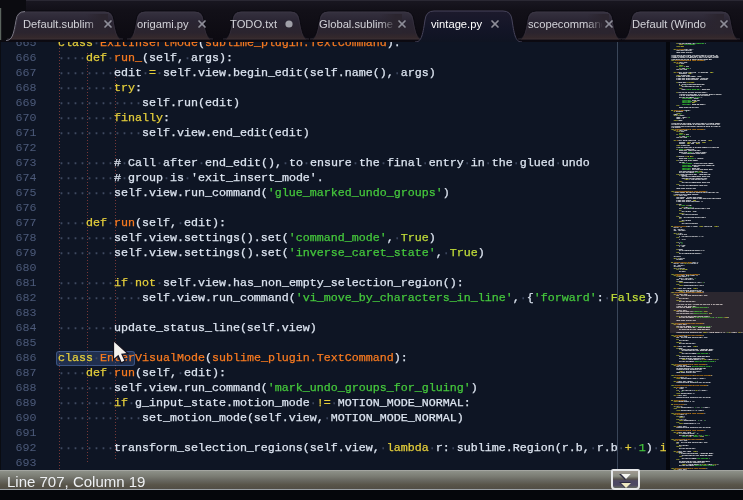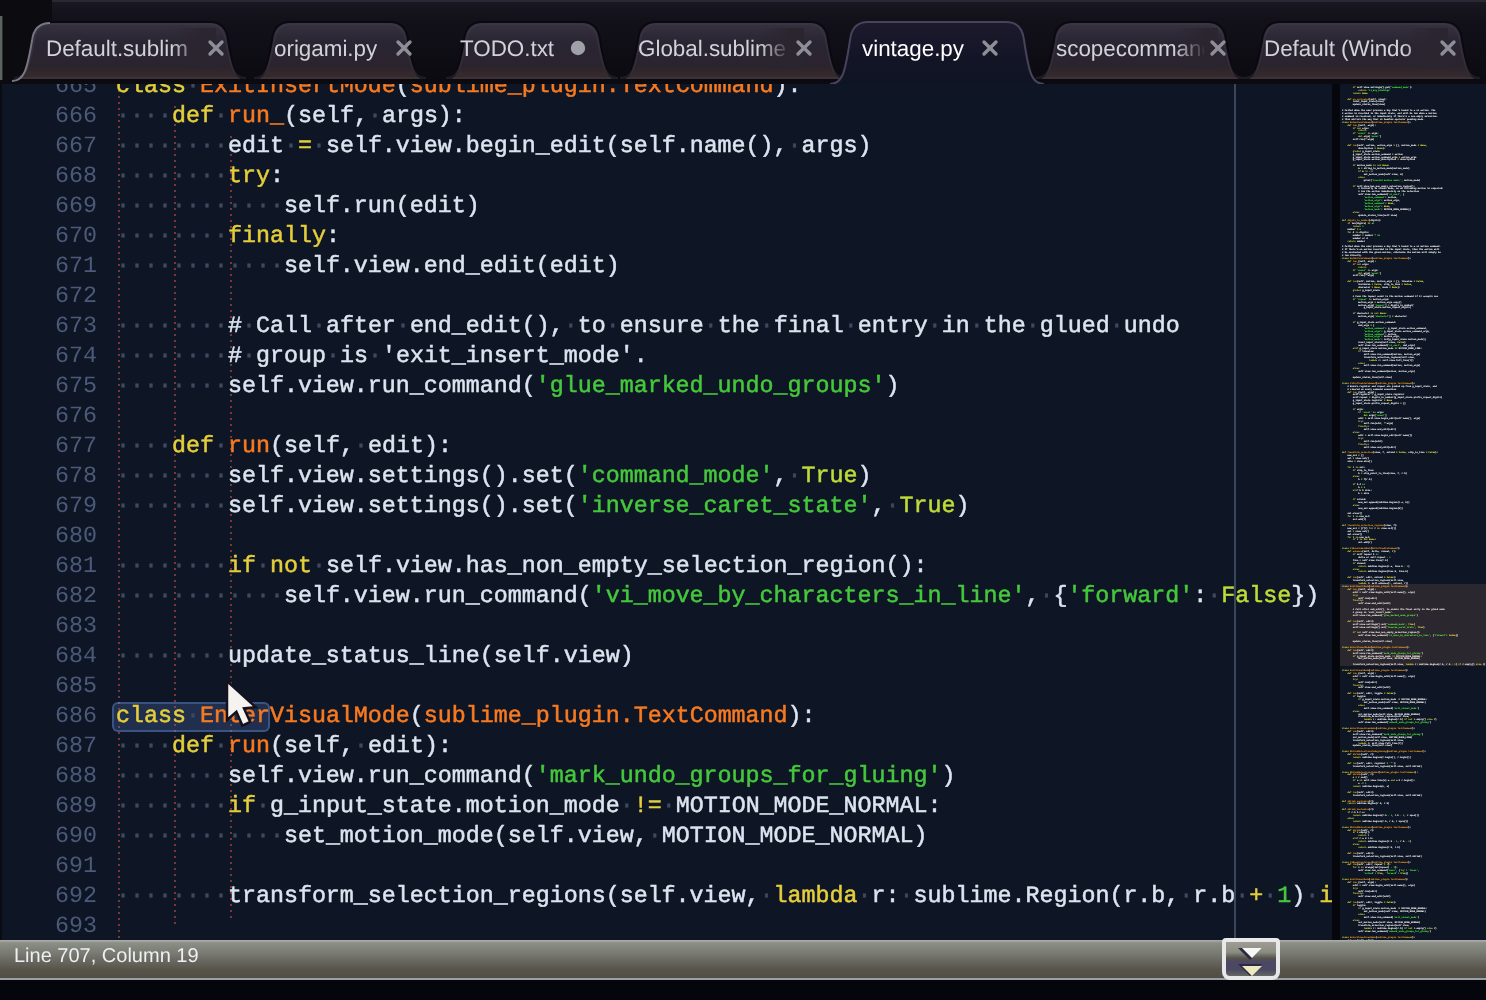--- a/index.html
+++ b/index.html
@@ -5,29 +5,29 @@
 #stage{position:relative;width:743px;height:500px;overflow:hidden;background:#04050a;font-family:"Liberation Sans",sans-serif;}
 #edit{position:absolute;left:0;top:42px;width:667px;height:428px;overflow:hidden;background:#0e1524;}
 #mmwrap{position:absolute;left:669.5px;top:42px;width:73.5px;height:428px;overflow:hidden;background:#0e1524;}
 #darkstrip{position:absolute;left:666px;top:42px;width:3.5px;height:428px;background:#05070d;}
 pre{margin:0;font-family:"Liberation Mono",monospace;font-size:11.67px;line-height:15px;color:#dce4f0;-webkit-text-stroke:0.25px currentColor;}
 pre b{color:#e4ce3b;font-weight:normal;}
 pre em{color:#f87a20;font-style:normal;}
 pre u{color:#45c83c;text-decoration:none;}
 pre var{color:#bfdb38;font-style:normal;}
 pre i{color:#3e4960;font-style:normal;}
-#gut{position:absolute;left:12px;top:-5.6px;width:36.5px;text-align:right;color:#4c5a7a;-webkit-text-stroke:0;}
+#gut{position:absolute;left:0;top:-5.6px;width:36.5px;text-align:right;color:#4c5a7a;-webkit-text-stroke:0;}
 #code{position:absolute;left:58px;top:-5.6px;width:760px;}
 .ig{position:absolute;top:0;width:1px;height:430px;background:repeating-linear-gradient(180deg,#763838 0,#763838 1px,transparent 1px,transparent 3px);}
 #ruler{position:absolute;left:617px;top:0;width:1px;height:430px;background:#3a4659;}
 #sel{position:absolute;left:56px;top:308.5px;width:79px;height:15px;background:rgba(85,125,200,0.26);border:1px solid rgba(105,145,215,0.38);border-radius:3px;box-sizing:border-box;}
 #mm{font-weight:bold;filter:brightness(1.35) saturate(1.15);transform:scale(0.0967);transform-origin:0 0;position:absolute;left:1px;top:1px;width:8000px;}
 #mmview{position:absolute;left:0;top:250px;width:74px;height:41px;background:rgba(255,175,135,0.12);}
 #status{position:absolute;left:0;top:470px;width:743px;height:19px;background:linear-gradient(180deg,#afb1ad 0,#8b8e86 8%,#7b7d74 32%,#686760 55%,#585449 78%,#514d45 100%);border-bottom:1px solid #9ba0a5;box-sizing:content-box;}
-#status span{position:absolute;left:7px;top:3px;font-size:10px;color:#eef0f3;}
+#status span{position:absolute;left:7px;top:3px;font-size:15px;color:#eef0f3;}
 #bblack{position:absolute;left:0;top:490px;width:743px;height:10px;background:#05060b;}
 #sbtn{position:absolute;left:611px;top:469px;width:29px;height:21px;border:2px solid #e6e8ea;border-radius:2px 2px 4px 4px;box-sizing:border-box;background:linear-gradient(180deg,#a19b93 0,#8a8d82 30%,#56514c 48%,#4c4864 58%,#4c4864 82%,#646861 100%);}
 .tri{position:absolute;width:0;height:0;border-left:6px solid transparent;border-right:6px solid transparent;box-sizing:border-box;}
 </style></head>
 <body>
 <div id="stage">
   <div id="edit">
     <div class="ig" style="left:59px"></div>
     <div class="ig" style="left:87px;top:11px;height:410px"></div>
     <div class="ig" style="left:115px;top:26px;height:392px"></div>

